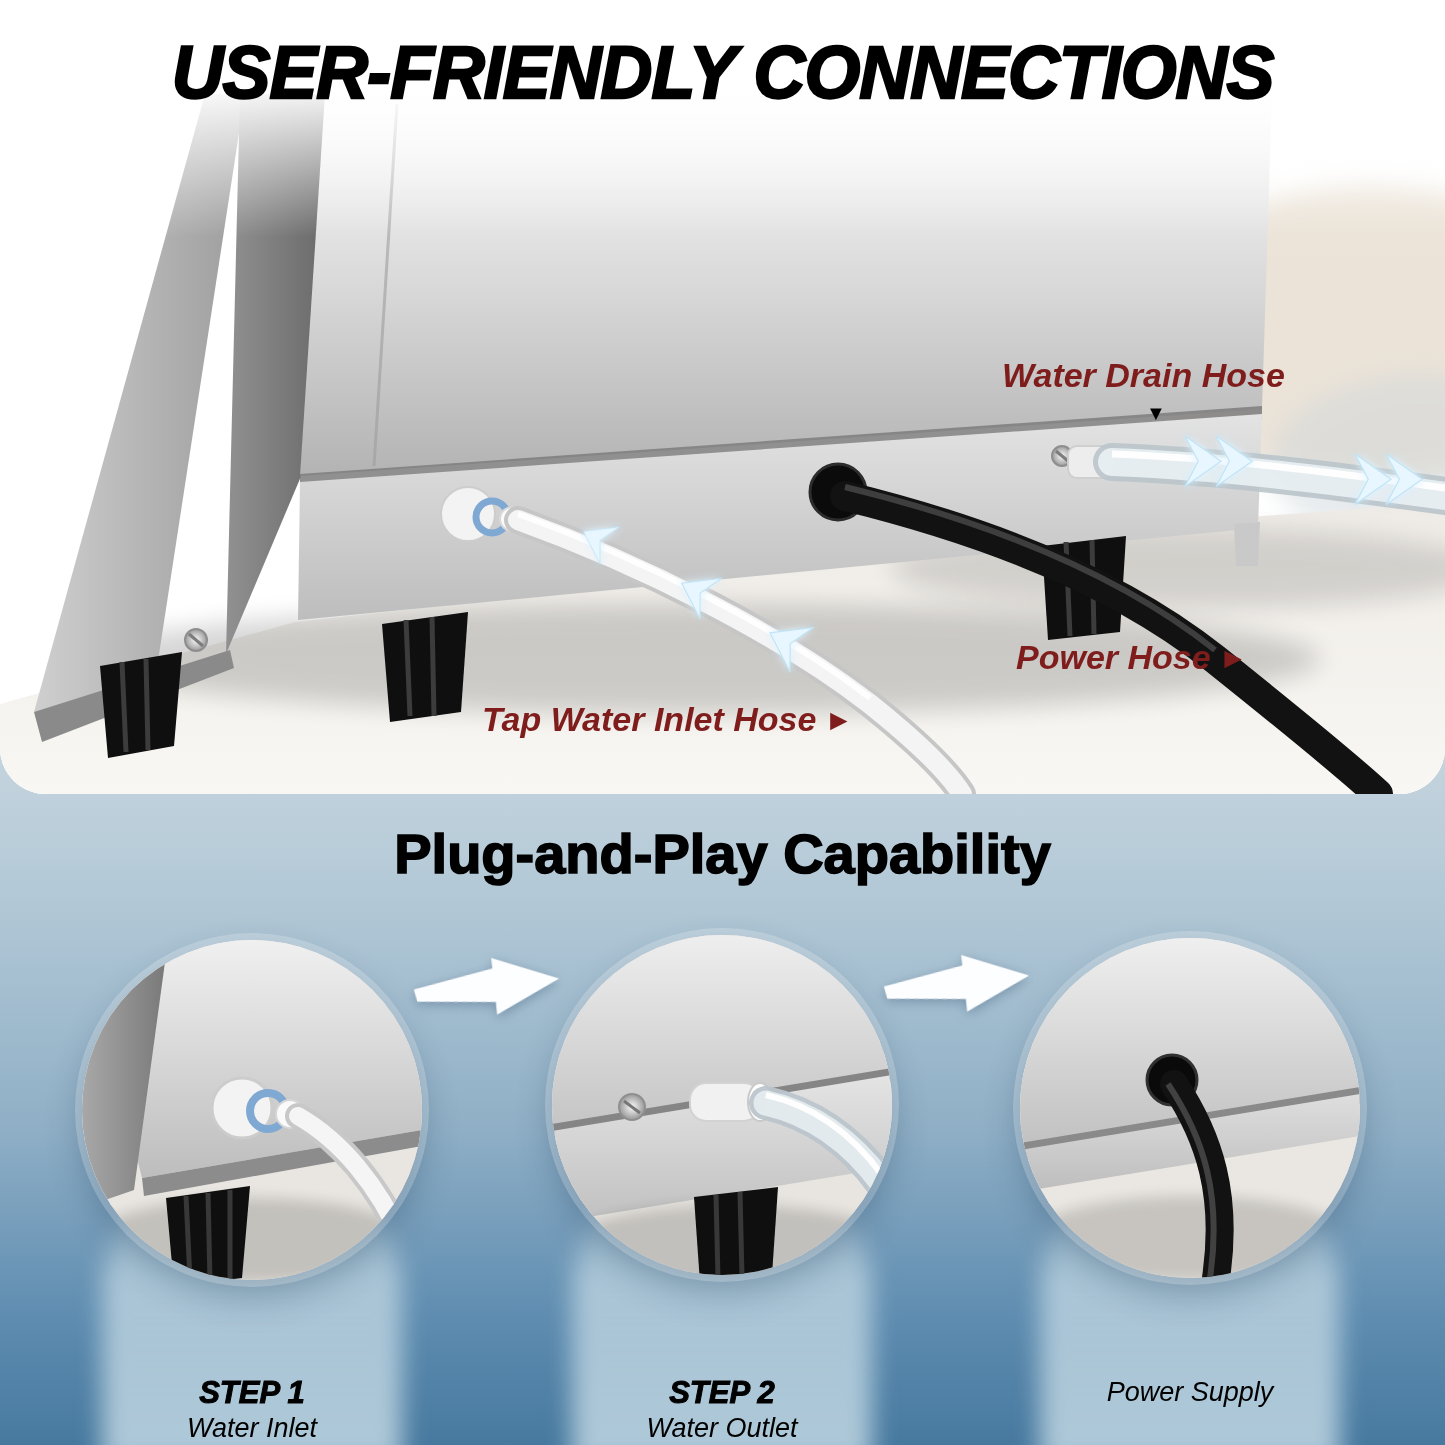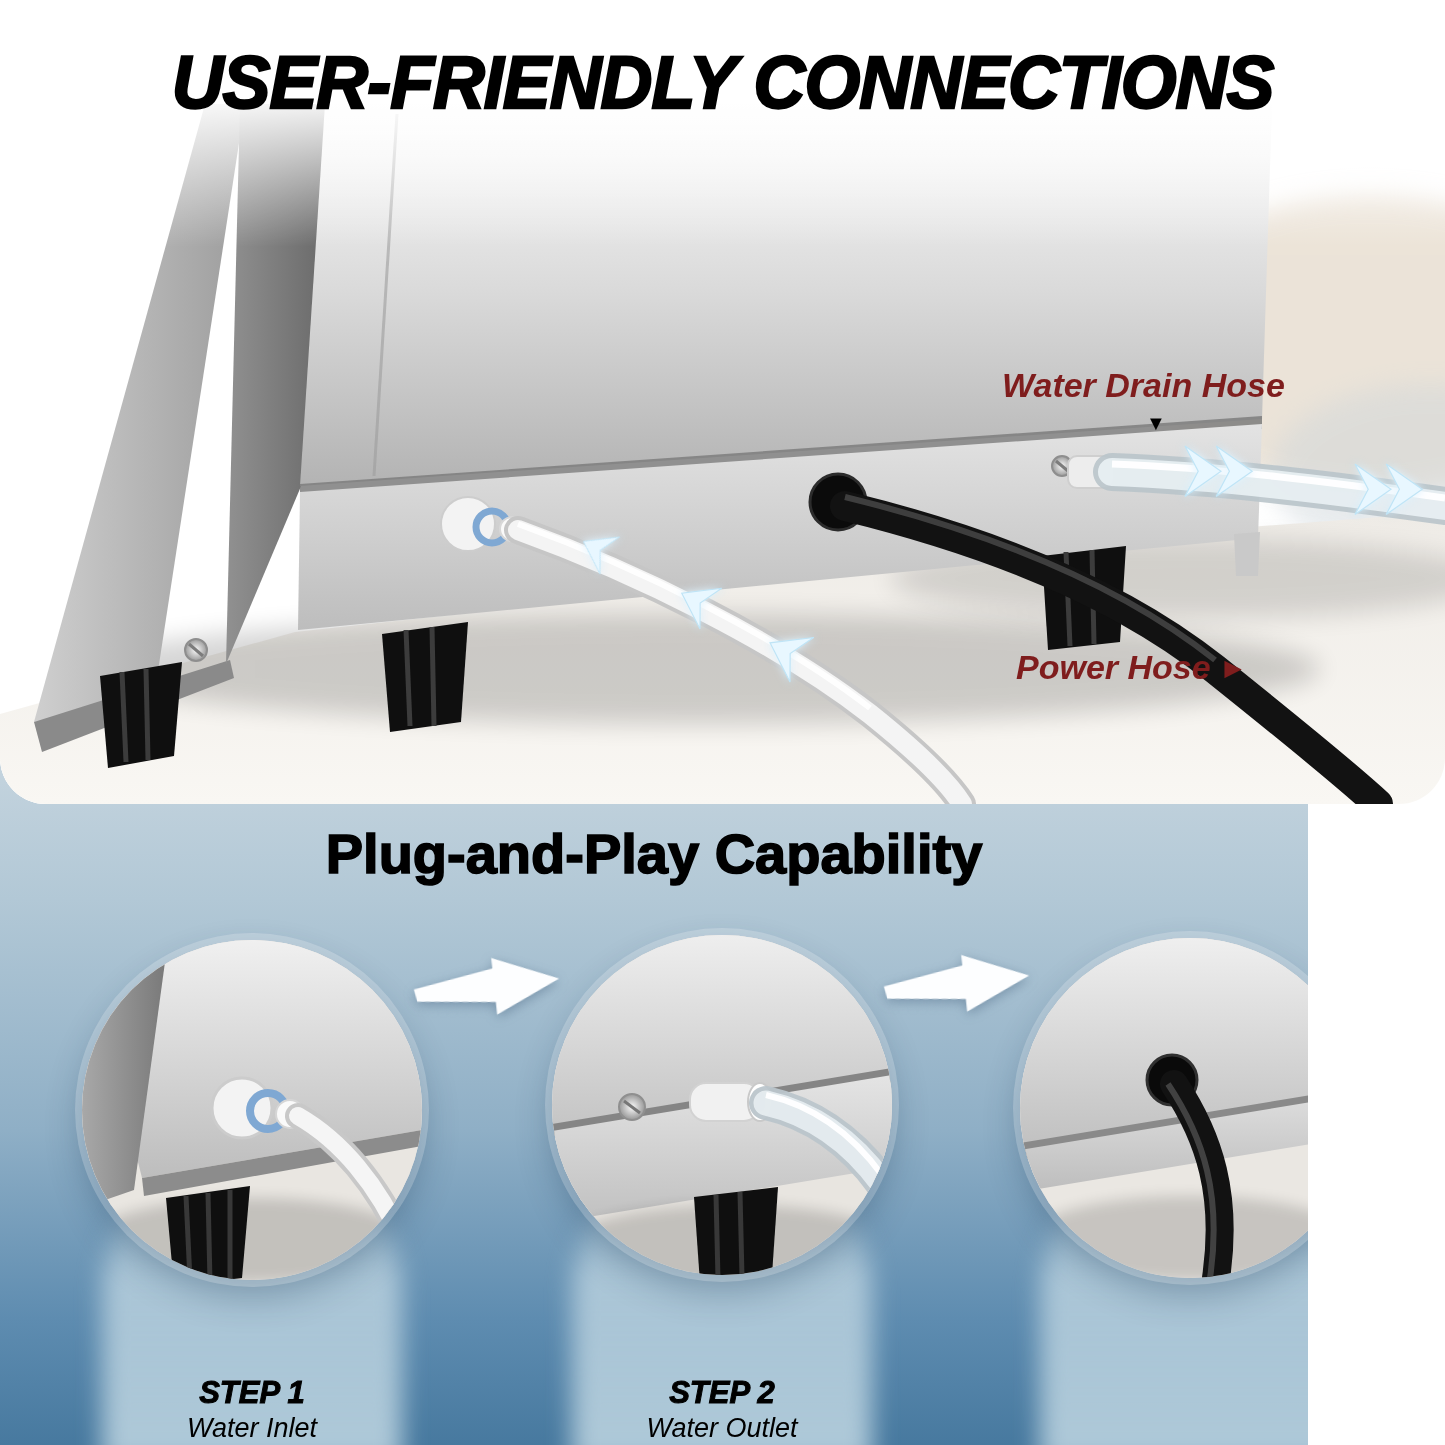--- a/index.html
+++ b/index.html
@@ -1,35 +1,35 @@
 <!DOCTYPE html>
 <html><head>
 <meta charset="utf-8">
 <style>
   * { margin:0; padding:0; box-sizing:border-box; }
   html,body { width:1445px; height:1445px; }
   body { font-family:"Liberation Sans", sans-serif; background:#fff; position:relative; overflow:hidden; }
   #canvas { position:absolute; top:0; left:0; width:1445px; height:1445px; }
 
   
-  #photo { position:absolute; top:14px; left:0; width:1445px; height:790px; background:#fff;
+  #photo { position:absolute; top:4px; left:0; width:1445px; height:790px; background:#fff;
            border-radius:0 0 46px 46px; overflow:hidden; z-index:2; }
   #scene { position:absolute; top:0; left:0; width:100%; height:100%; display:block; }
   #main-title { position:absolute; top:26px; left:0; width:100%; text-align:center;
            font-style:italic; font-weight:900; font-size:74px; letter-spacing:-1px; color:#000;
            -webkit-text-stroke:2.4px #000; transform:scaleX(.97); }
   .plabel { position:absolute; font-style:italic; font-weight:600; font-size:34px; color:#7f1d1d; white-space:nowrap; }
   .ptr-inline { display:inline-block; font-style:normal; font-size:21px; margin-left:14px; transform:translateY(-4px); }
   #lbl-drain { left:1002px; top:352px; }
   #ptr-drain { position:absolute; left:1146px; top:398px; font-size:20px; color:#000; }
   #lbl-power { left:1016px; top:634px; }
   #lbl-inlet { left:482px; top:696px; }
 
   
-  #steps { position:absolute; left:0; top:745px; width:1308px; height:700px; z-index:1; overflow:hidden;
+  #steps { position:absolute; left:0; top:745px; width:1445px; height:700px; z-index:1; overflow:hidden;
            background:linear-gradient(180deg,#c6d5df 0%,#b2c8d6 22%,#8fafc6 55%,#5e8cb0 82%,#47799f 100%); }
   #pp-title { position:absolute; top:76px; left:0; width:100%; text-align:center;
            font-weight:800; font-size:56px; color:#000; -webkit-text-stroke:1.6px #000; }
   .stem { position:absolute; top:400px; bottom:-20px; width:300px; border-radius:150px 150px 0 0;
           background:linear-gradient(180deg, rgba(192,213,225,0) 0%, rgba(187,210,223,.8) 40%, rgba(181,206,220,.95) 100%);
           filter:blur(12px); }
   .s1{left:102px} .s2{left:572px} .s3{left:1040px}
   .circle { position:absolute; width:340px; height:340px; border-radius:50%; overflow:hidden;
             box-shadow:0 0 0 7px rgba(255,255,255,.22), 0 16px 36px rgba(22,50,78,.32); background:#ddd; }
   .circle svg { width:100%; height:100%; display:block; }
@@ -185,20 +185,23 @@
 
     <div class="plabel" id="lbl-drain">
       <span>Water Drain Hose</span>
     </div>
     <div id="ptr-drain">▼</div>
 
     <div class="plabel" id="lbl-power">
       <span>Power Hose</span><span class="ptr-inline">▶</span>
     </div>
 
+    <div class="plabel" id="lbl-inlet">
+      <span>Tap Water Inlet Hose</span><span class="ptr-inline">▶</span>
+    </div>
   </section>
 
   <section id="steps">
     <h2 id="pp-title">Plug-and-Play Capability</h2>
 
     <div class="stem s1"></div>
     <div class="stem s2"></div>
     <div class="stem s3"></div>
 
     <div class="circle c1">
@@ -307,15 +310,16 @@
 
     <div class="caption cap1">
       <div class="step-num">STEP 1</div>
       <div class="step-lab">Water Inlet</div>
     </div>
     <div class="caption cap2">
       <div class="step-num">STEP 2</div>
       <div class="step-lab">Water Outlet</div>
     </div>
     <div class="caption cap3">
+      <div class="step-lab">Power Supply</div>
     </div>
   </section>
 </div>
 
 </body></html>

